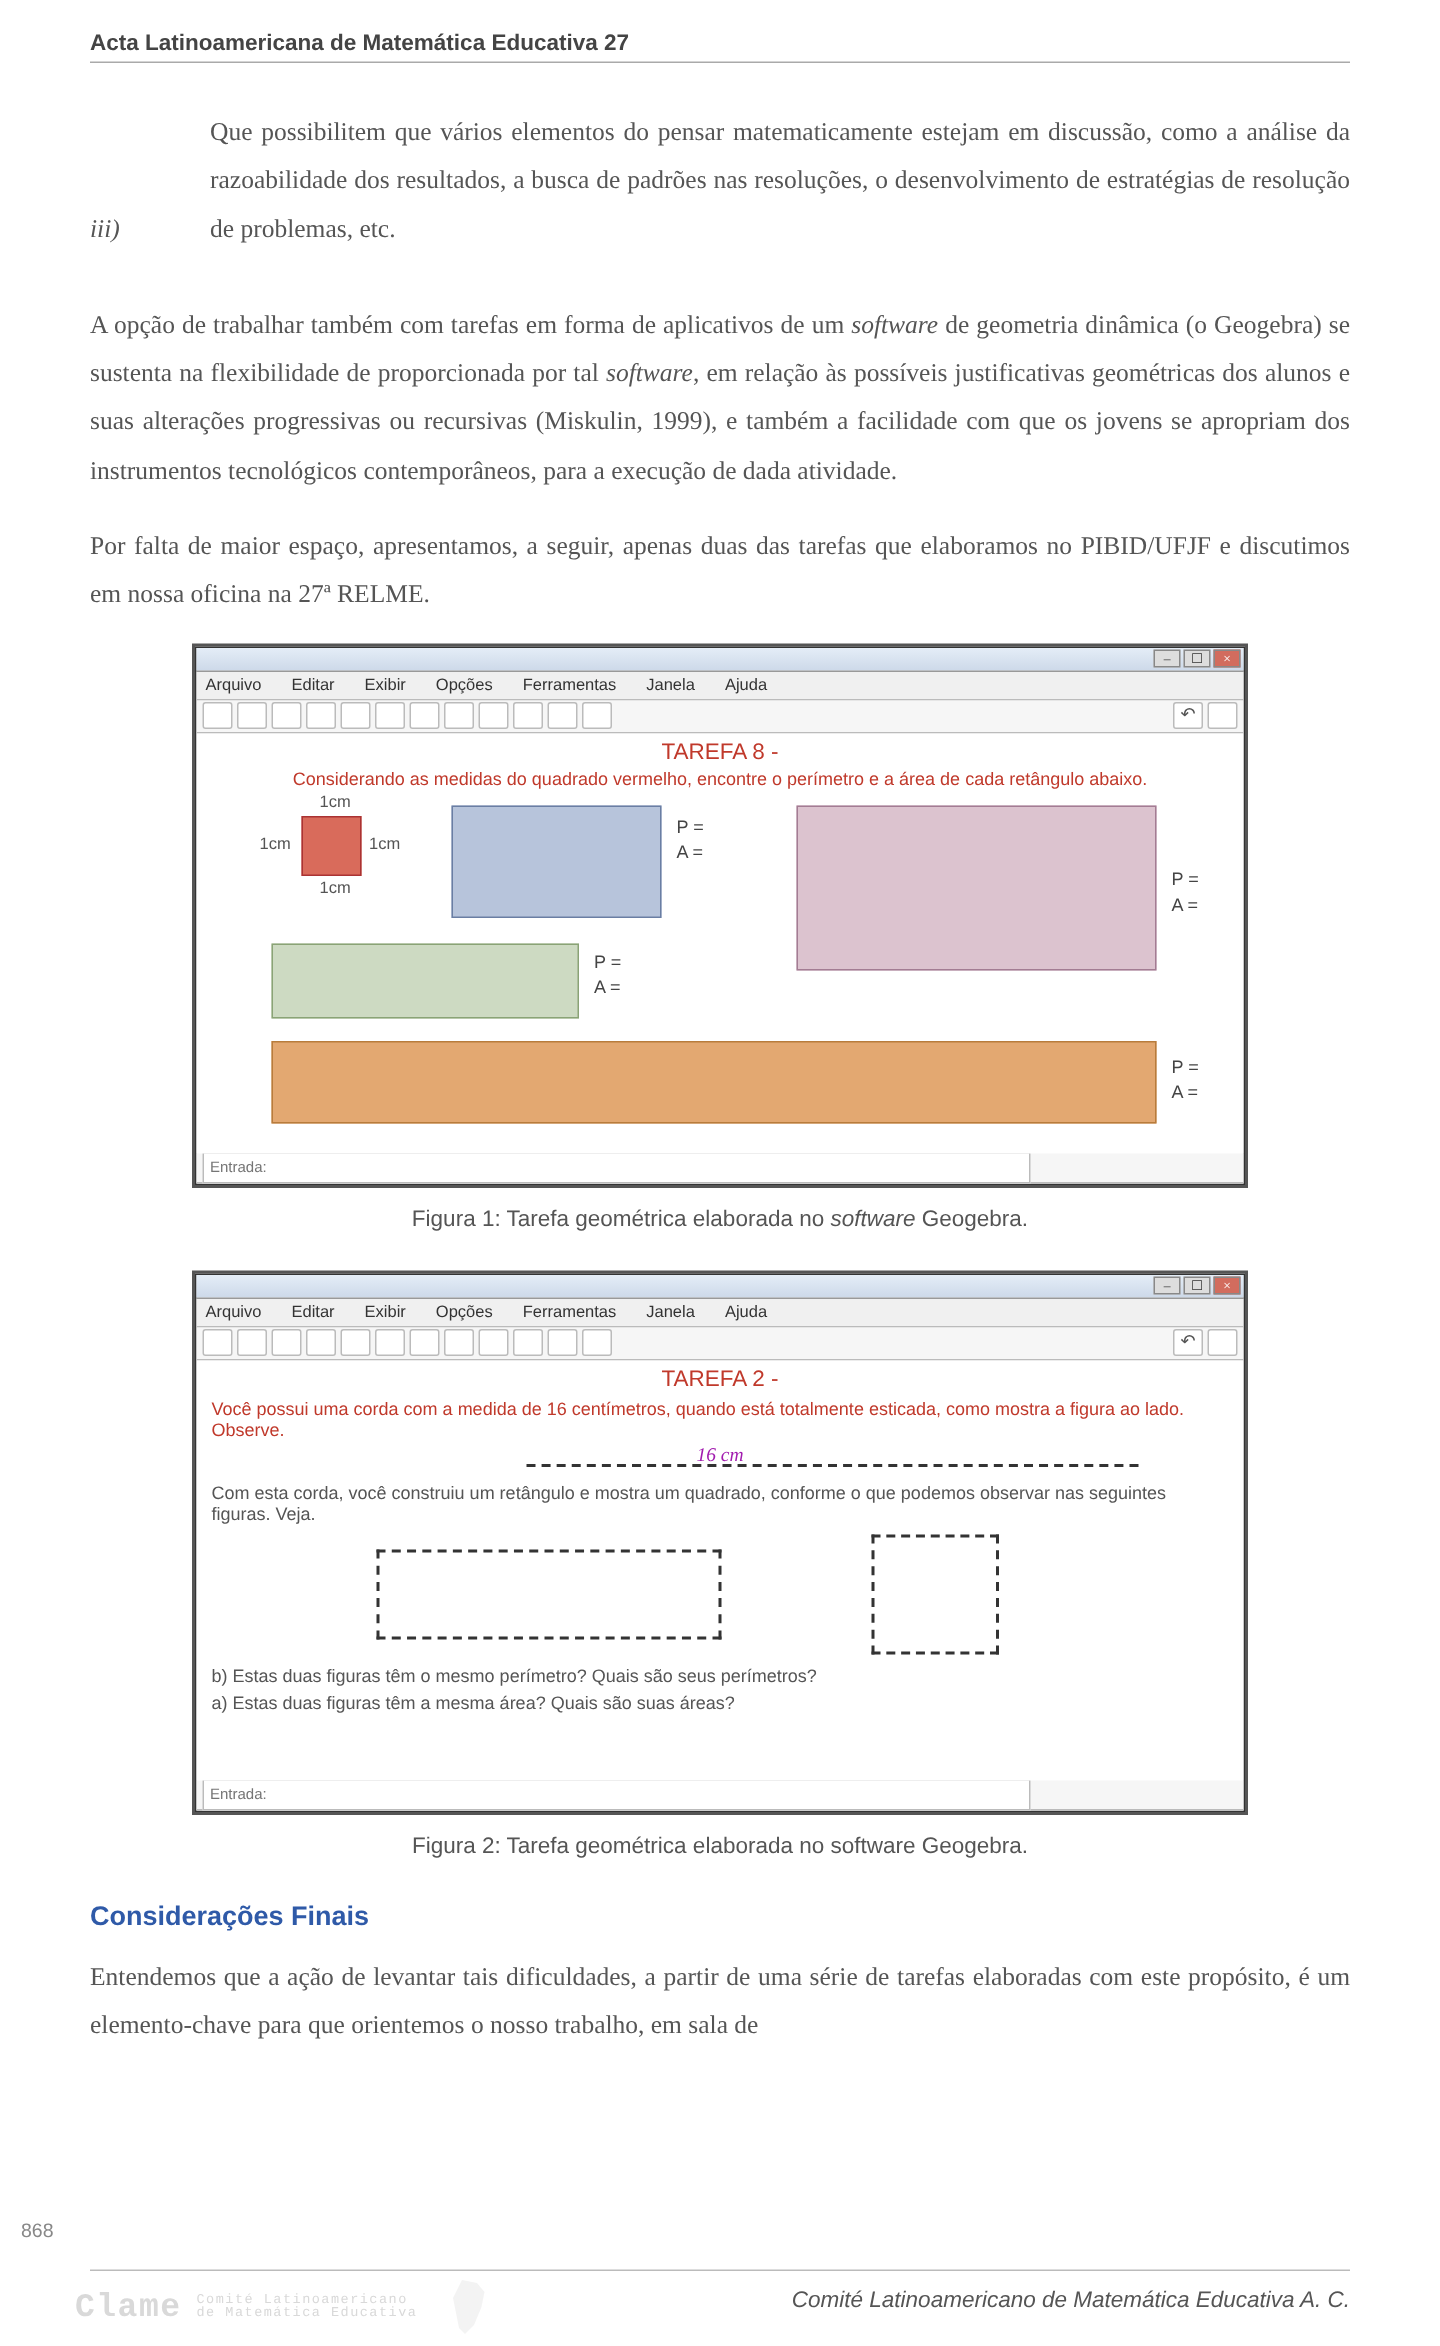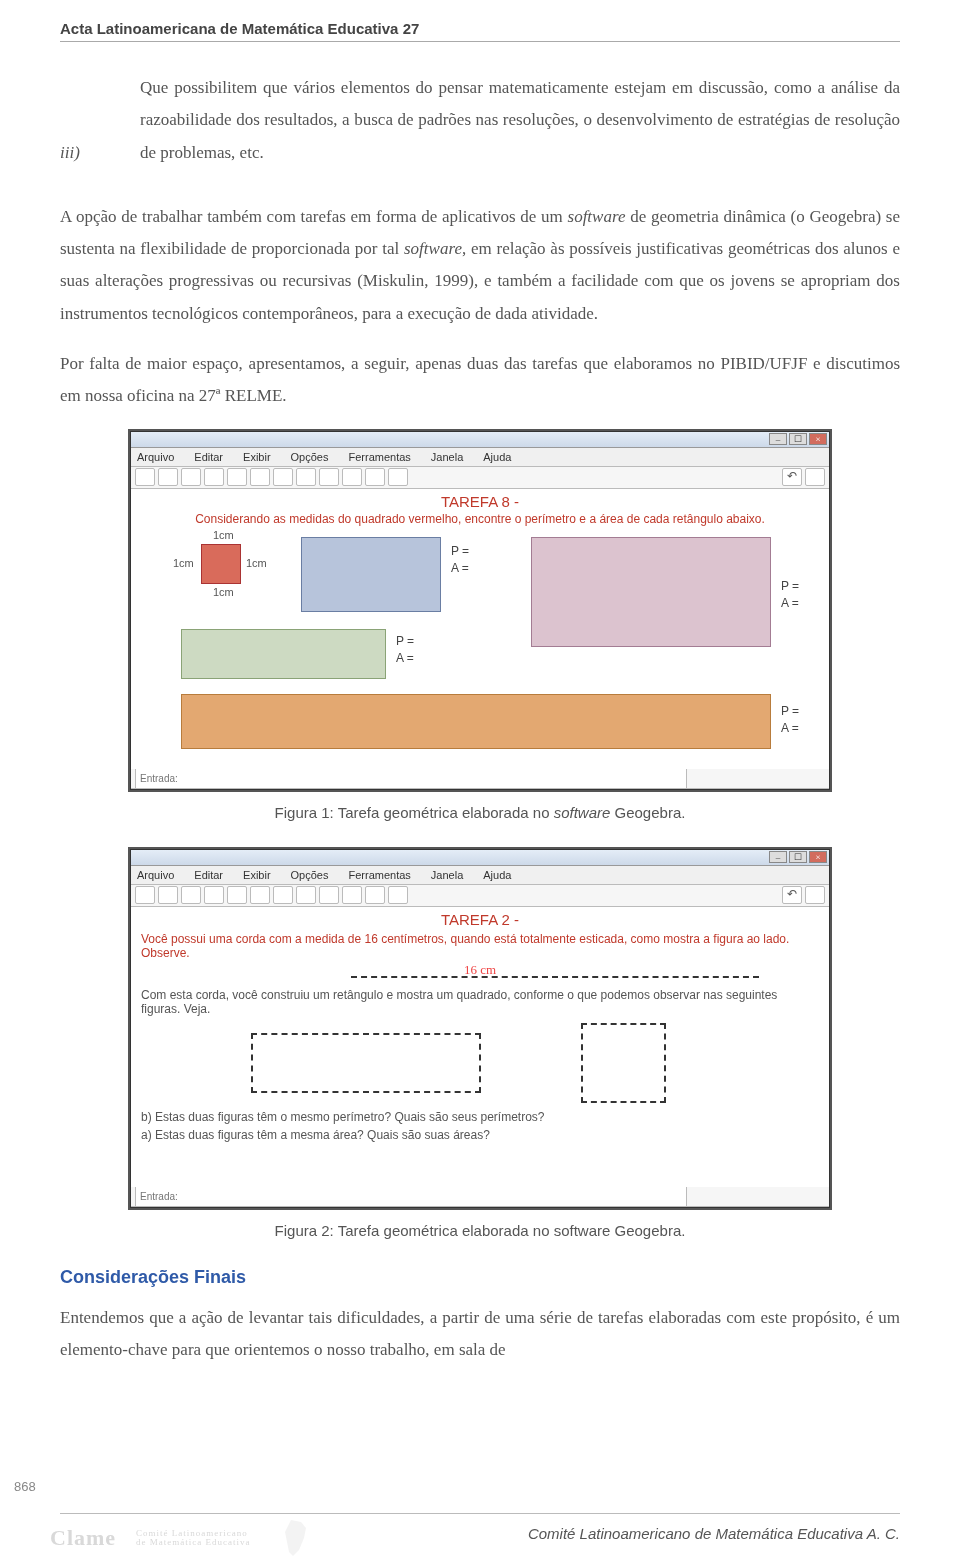--- a/index.html
+++ b/index.html
@@ -134,21 +134,21 @@
   .fig2 .header-area {
     text-align:center;
   }
   .fig2 .body-line {
     font-family: Arial,sans-serif;
     font-size: 12px;
     color:#555;
     padding: 2px 10px;
   }
   .fig2 .red { color:#c0392b; }
-  .fig2 .center { text-align:center; color:#ef4444; font-size:13px; }
+  .fig2 .center { text-align:center; font-style:italic; color:#a21caf; font-size:13px; }
   .dashed-h { border-top: 2px dashed #333; height:0; }
   .dashed-rect-outline { border: 2px dashed #333; background: transparent; position:absolute; }
   .dashed-rect-fill { border: 2px dashed #333; background: transparent; position:absolute; }
 
   .section-h {
     color: #2f5aa8;
     font-family: Arial, Helvetica, sans-serif;
     font-weight: bold;
     font-size: 18px;
     margin: 24px 0 14px 0;
@@ -174,26 +174,26 @@
   .footer-line {
     position:absolute;
     bottom: 50px;
     left:60px; right:60px;
     border-top:1px solid #bbb;
   }
   .footer-logo {
     position:absolute;
     left: 50px;
     bottom: 6px;
-    font-family: Liberation Serif, serif;
+    font-family: Liberation Mono, monospace;
     font-size: 22px;
     font-weight: bold;
     color: #d9d9d9;
     letter-spacing: 1px;
-    display:flex; align-items:center; gap:20px;
+    display:flex; align-items:center; gap:10px;
   }
   .footer-logo small { font-size:9px; font-weight:normal; line-height:1; display:block; }
   .footer-logo .map {
     width: 50px; height: 40px; opacity:0.35;
   }
   .tb.arrow::before{content:"↶"; font-size:12px; color:#555; display:block; text-align:center;}
 </style>
 </head>
 <body>
 

